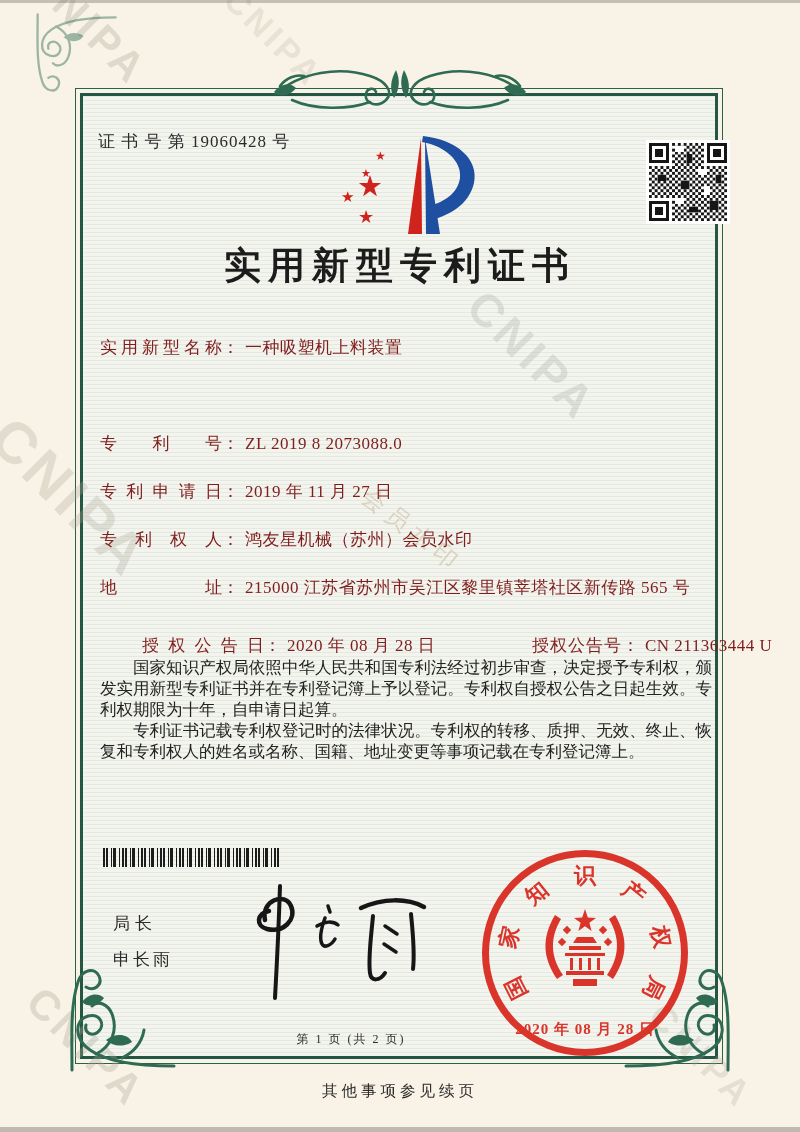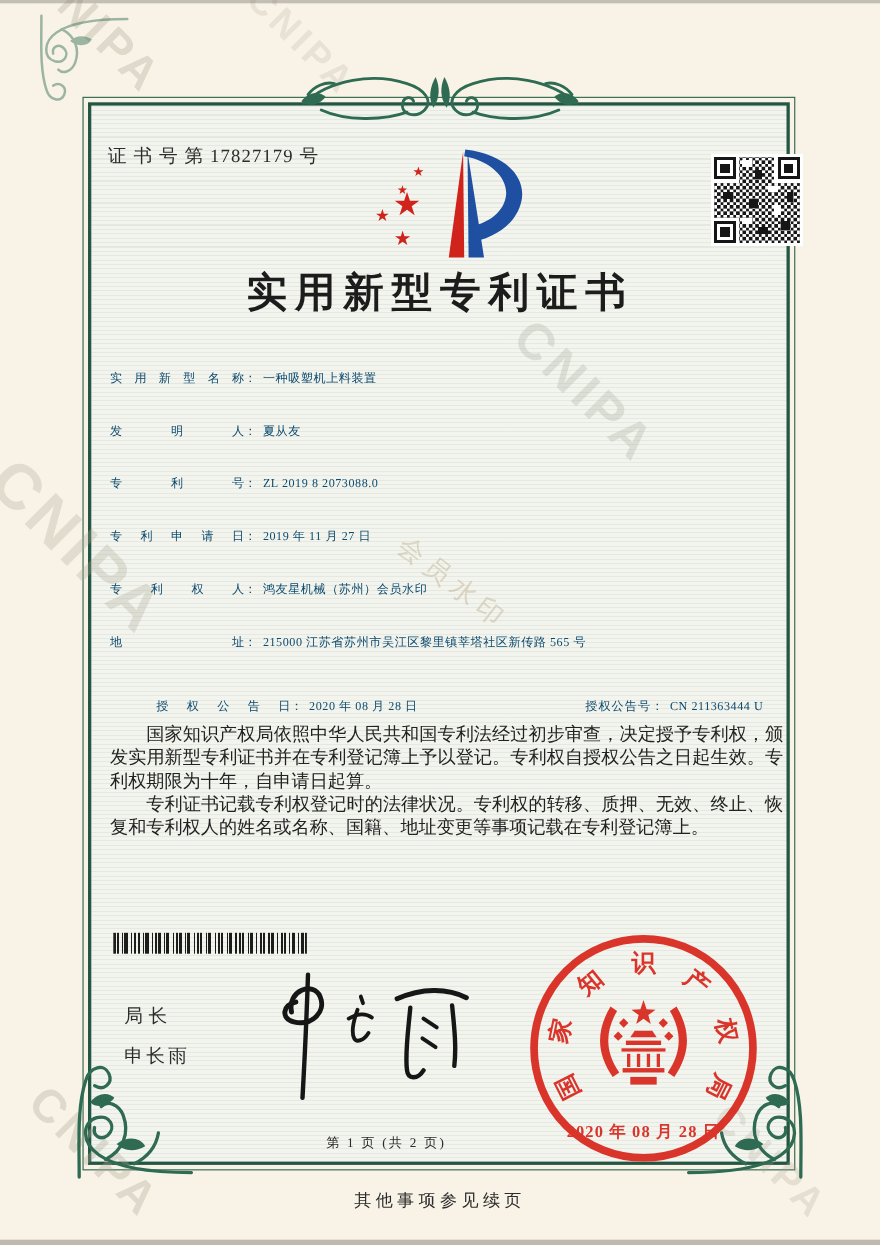--- a/index.html
+++ b/index.html
@@ -46,21 +46,21 @@
   .logo .s3{left:24px;top:44px;font-size:29px;}
   .logo .s4{left:8px;top:62px;font-size:15px;}
   .logo .s5{left:25px;top:80px;font-size:18px;}
   .logo svg{position:absolute;left:45px;top:4px;}
 
   .qr{position:absolute;left:646px;top:140px;width:84px;height:84px;}
 
   .title{position:absolute;left:0;top:241px;width:800px;text-align:center;
          font-size:37px;font-weight:bold;letter-spacing:7px;color:#1c1c1c;}
 
-  .field-row{position:absolute;left:100px;font-size:11px;white-space:nowrap;color:#0c4a6e;}
+  .field-row{position:absolute;left:100px;font-size:17px;white-space:nowrap;color:#7f1d1d;}
   .f-label{display:inline-block;width:122px;text-align:justify;text-align-last:justify;}
   .f-colon{display:inline-block;}
   .f-value{margin-left:6px;letter-spacing:.5px;}
   .r0{top:336px;}.r1{top:384px;}.r2{top:432px;}.r3{top:480px;}.r4{top:528px;}.r5{top:576px;}.r6{top:634px;margin-left:42px;}
   .grant-no{position:absolute;left:390px;top:0;}
   .grant-no .f-label2{letter-spacing:1px;}
 
   .paras{position:absolute;left:100px;top:657px;width:612px;font-size:16.5px;line-height:21px;
          text-align:justify;color:#222;}
   .paras p{margin:0;text-indent:2em;}
@@ -165,21 +165,21 @@
       <path d="M10,112 C10,80 8,48 16,24 C20,11 33,9 37,18 C41,27 32,34 24,29"></path>
       <path d="M34,96 C50,88 56,72 50,56 C46,46 36,42 30,48"></path>
     </g>
     <g fill="#2e6b52">
       <path d="M44,82 C54,74 66,76 70,84 C60,90 50,88 44,82 Z"></path>
     </g>
   </svg>
 
   <div class="content">
 
-    <div class="cert-number">证 书 号 第 17827179 号</div>
+    <div class="cert-number">证 书 号 第 19060428 号</div>
 
     <div class="logo">
       <span class="star s1">★</span>
       <span class="star s2">★</span>
       <span class="star s3">★</span>
       <span class="star s4">★</span>
       <span class="star s5">★</span>
       <svg width="105" height="108" viewBox="0 0 105 108">
         <path d="M43,6 L30,102 L44,102 Z" fill="#d0231c"></path>
         <path d="M47,6 L48,102 L62,102 Z" fill="#1e4fa1"></path>
@@ -218,23 +218,20 @@
       <rect x="1" y="21" width="7" height="7" fill="#161616"></rect>
         <rect x="2" y="22" width="5" height="5" fill="#fff"></rect>
         <rect x="3" y="23" width="3" height="3" fill="#161616"></rect>
     </svg>
 
     <div class="title">实用新型专利证书</div>
 
     <div class="field-row r0">
       <span class="f-label">实用新型名称</span><span class="f-colon">：</span><span class="f-value">一种吸塑机上料装置</span>
     </div>
-    <div class="field-row r1">
-      <span class="f-label">发明人</span><span class="f-colon">：</span><span class="f-value">夏从友</span>
-    </div>
     <div class="field-row r2">
       <span class="f-label">专利号</span><span class="f-colon">：</span><span class="f-value">ZL 2019 8 2073088.0</span>
     </div>
     <div class="field-row r3">
       <span class="f-label">专利申请日</span><span class="f-colon">：</span><span class="f-value">2019 年 11 月 27 日</span>
     </div>
     <div class="field-row r4">
       <span class="f-label">专利权人</span><span class="f-colon">：</span><span class="f-value">鸿友星机械（苏州）会员水印</span>
     </div>
     <div class="field-row r5">

